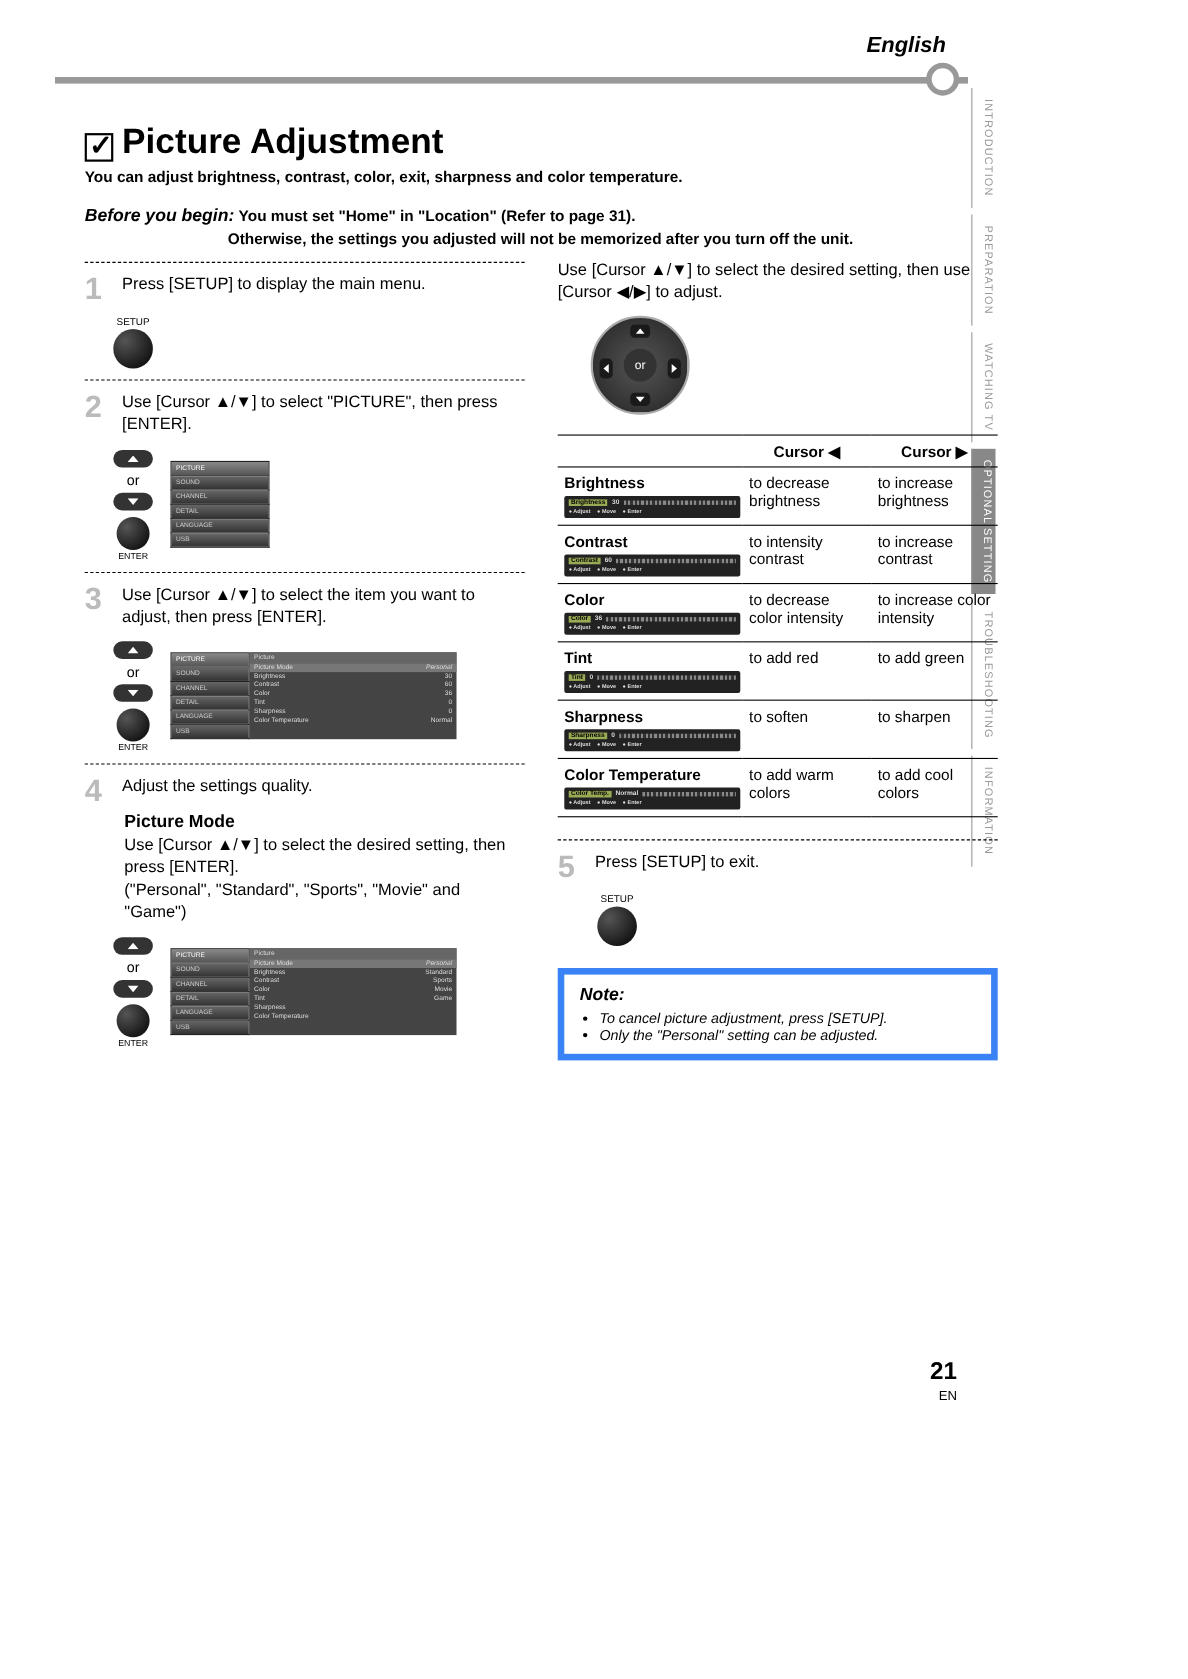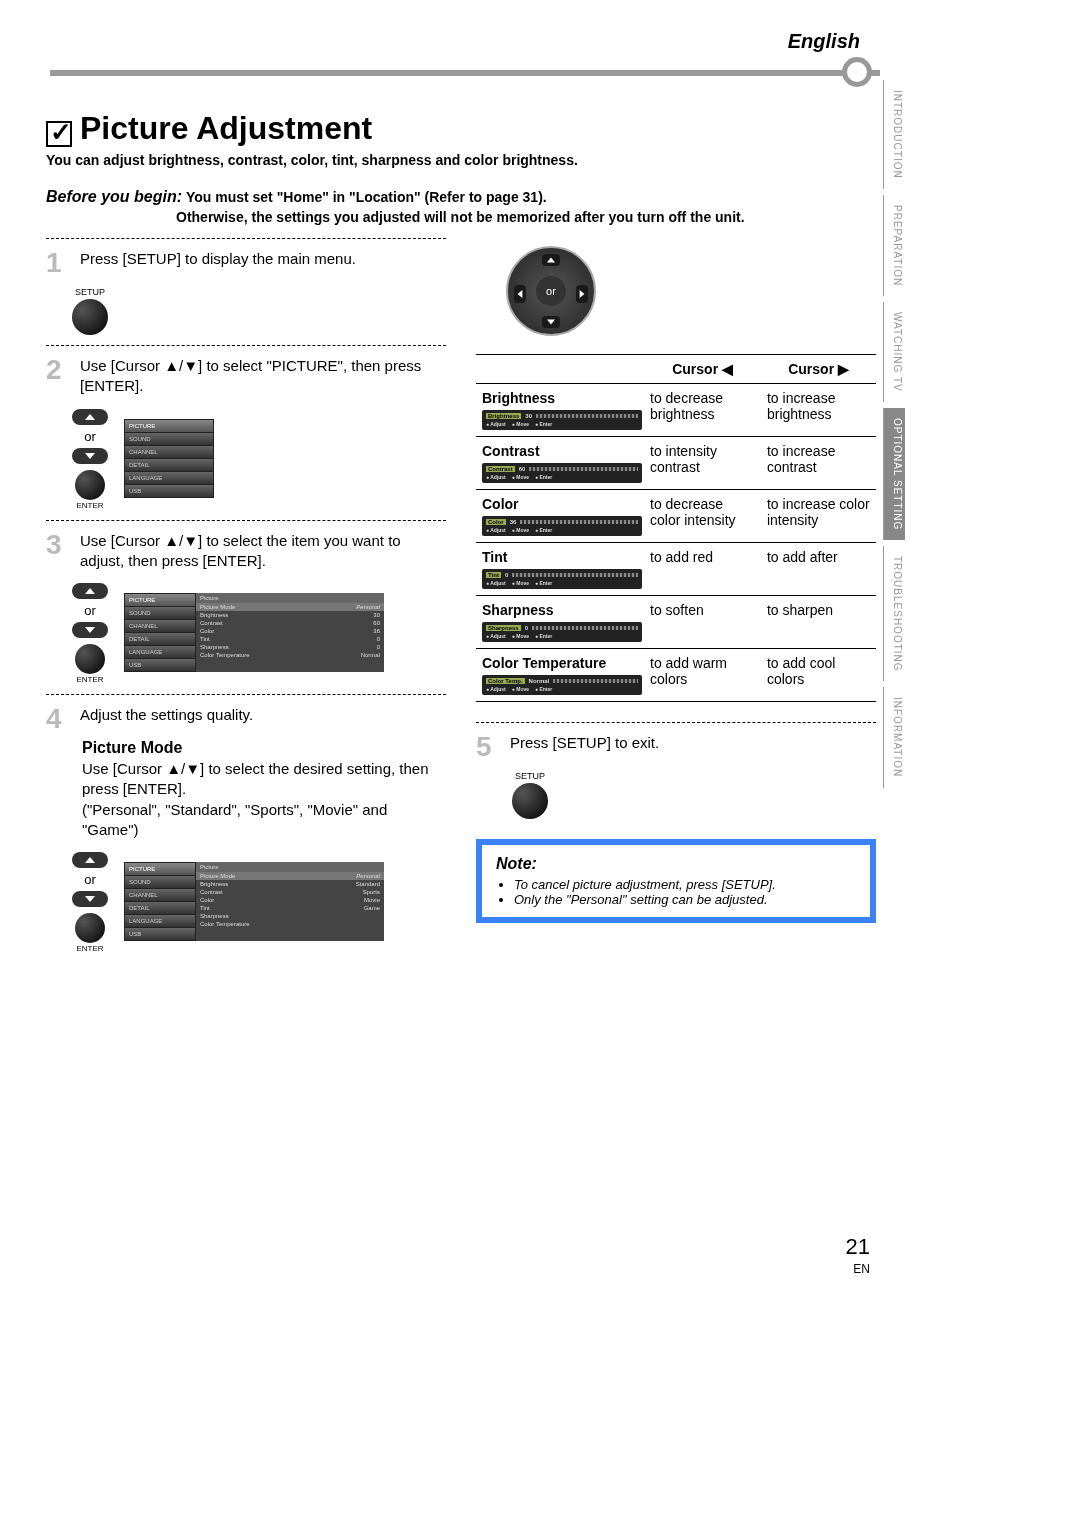--- a/index.html
+++ b/index.html
@@ -1,17 +1,17 @@
 <!DOCTYPE html>
 <html><head>
 <meta charset="utf-8">
 <style>
   * { margin: 0; padding: 0; box-sizing: border-box; }
   body { font-family: Arial, Helvetica, sans-serif; background: #fff; width: 1080px; margin: 0 auto; color: #000; }
-  .page { position: relative; width: 1080px; height: 1304px; padding: 20px 40px 40px 46px; }
+  .page { position: relative; width: 1080px; height: 1304px; padding: 20px 40px 40px 77px; }
   .top-lang { position: absolute; top: 30px; right: 220px; font-style: italic; font-weight: bold; font-size: 20px; }
   .top-rule { position: absolute; top: 70px; left: 50px; right: 200px; border-top: 6px solid #999; }
   .top-circle { position: absolute; top: 57px; right: 208px; width: 30px; height: 30px; border: 5px solid #999; border-radius: 50%; background: #fff; }
   .side-tabs { position: absolute; top: 80px; right: 175px; width: 22px; display: flex; flex-direction: column; gap: 6px; }
   .side-tab { writing-mode: vertical-rl; font-size: 10px; letter-spacing: 1px; padding: 10px 2px; border-left: 1px solid #999; color: #999; text-align: center; white-space: nowrap; }
   .side-tab.active { background: #888; color: #fff; }
   .content { position: relative; margin-top: 90px; width: 830px; }
   h1 { font-size: 32px; font-weight: bold; display: flex; align-items: flex-end; gap: 8px; margin-bottom: 4px; }
   .check-icon { display: inline-block; width: 26px; height: 26px; border: 2px solid #000; position: relative; }
   .check-icon::after { content: '✓'; position: absolute; top: -6px; left: 2px; font-size: 26px; }
@@ -64,21 +64,21 @@
   .slider-mock { margin-top: 4px; background: #222; color: #ddd; font-size: 6px; padding: 3px 4px; border-radius: 2px; width: 160px; }
   .slider-mock .sl-top { display: flex; align-items: center; gap: 4px; margin-bottom: 2px; }
   .slider-mock .sl-name { background: #9a5; color: #000; padding: 0 2px; font-size: 6px; }
   .slider-mock .sl-val { font-size: 6px; }
   .slider-mock .sl-bar { flex: 1; height: 4px; background: repeating-linear-gradient(90deg, #888 0 2px, #333 2px 4px); position: relative; }
   .slider-mock .sl-bot { display: flex; gap: 6px; justify-content: flex-start; font-size: 5px; align-items: center; }
   .slider-mock .sl-bot span::before { content: '● '; font-size: 5px; }
   .note-box { border: 6px solid #3b82f6; padding: 10px 14px; margin-top: 20px; font-size: 14px; }
   .note-box .nt { font-style: italic; font-weight: bold; font-size: 16px; margin-bottom: 4px; }
   .note-box ul { list-style: disc; margin-left: 18px; font-style: italic; font-size: 13px; }
-  .page-num { position: absolute; bottom: 44px; right: 210px; font-size: 22px; font-weight: normal; text-align: center; }
+  .page-num { position: absolute; bottom: 44px; right: 210px; font-size: 22px; font-weight: bold; text-align: center; }
   .page-en { position: absolute; bottom: 28px; right: 210px; font-size: 12px; }
 </style>
 </head>
 <body>
 
 <div class="page">
   <div class="top-lang">English</div>
   <div class="top-rule"></div>
   <div class="top-circle"></div>
 
@@ -89,21 +89,21 @@
       <div class="side-tab active">OPTIONAL SETTING</div>
       <div class="side-tab">TROUBLESHOOTING</div>
       <div class="side-tab">INFORMATION</div>
     </div>
 
   <div class="content">
     <h1>
       <span class="check-icon"></span>
       <span>Picture Adjustment</span>
     </h1>
-    <div class="intro">You can adjust brightness, contrast, color, tint, sharpness and color brightness.</div>
+    <div class="intro">You can adjust brightness, contrast, color, exit, sharpness and color temperature.</div>
     <div class="before-begin">
       <span class="lead">Before you begin:</span>
       <b>You must set "Home" in "Location" (Refer to page 31).</b><br>
       <span style="display:inline-block;margin-left:130px;"><b>Otherwise, the settings you adjusted will not be memorized after you turn off the unit.</b></span>
     </div>
 
     <div class="cols">
 
       <div class="col">
         <hr class="dash">
@@ -281,20 +281,21 @@
                 <div class="mr-row">
                   <span>Color Temperature</span>
                   <span style="font-style: normal;"></span>
                 </div>
               </div>
           </div>
         </div>
       </div>
 
       <div class="col">
+        <div style="font-size:15px;line-height:1.35;">Use [Cursor ▲/▼] to select the desired setting, then use [Cursor ◀/▶] to adjust.</div>
         <div class="dpad-full">
           <div class="ring"></div>
           <div class="btn up">
               <svg viewBox="0 0 10 6">
                 <polygon points="5,0 10,6 0,6"></polygon>
               </svg>
             </div>
           <div class="btn down">
               <svg viewBox="0 0 10 6">
                 <polygon points="0,0 10,0 5,6"></polygon>
@@ -389,21 +390,21 @@
                       <div class="sl-bar"></div>
                     </div>
                     <div class="sl-bot">
                       <span>Adjust</span>
                       <span>Move</span>
                       <span>Enter</span>
                     </div>
                   </div>
                 </td>
                 <td>to add red</td>
-                <td>to add after</td>
+                <td>to add green</td>
               </tr>
               <tr>
                 <td class="nm">
                   <div class="name">Sharpness</div>
                   <div class="slider-mock">
                     <div class="sl-top">
                       <span class="sl-name">Sharpness</span>
                       <span class="sl-val">0</span>
                       <div class="sl-bar"></div>
                     </div>

